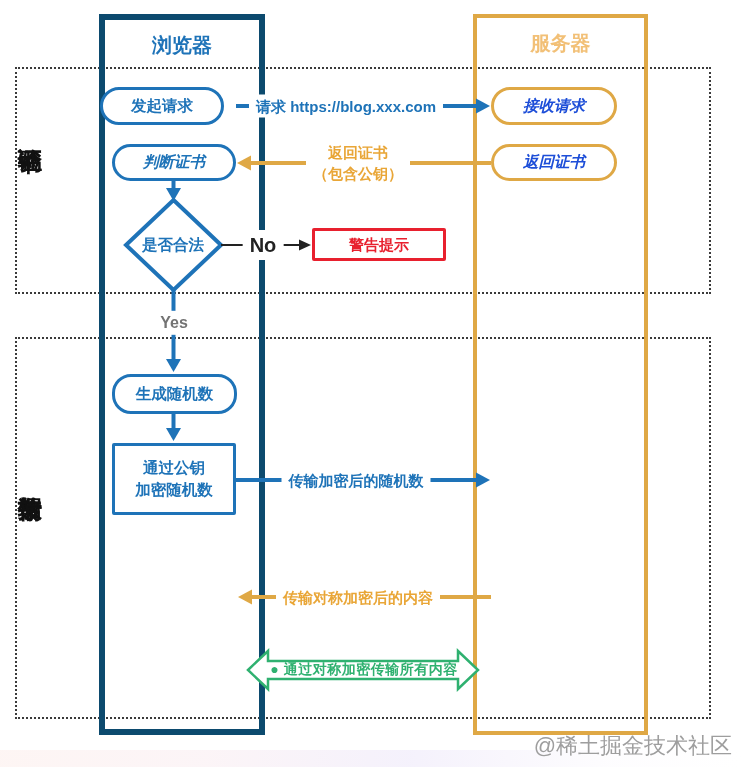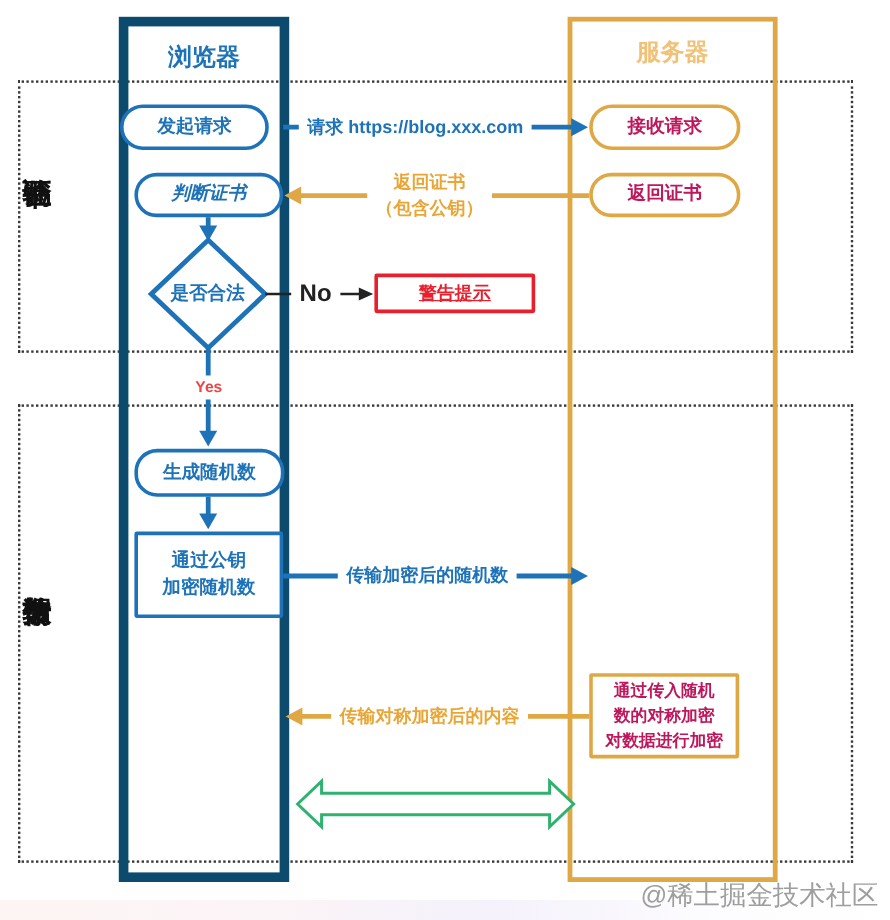--- a/index.html
+++ b/index.html
@@ -20,34 +20,34 @@
     font-size:20px;font-weight:bold;}
   
   .node{
     position:absolute;background:#fff;box-sizing:border-box;z-index:6;
     display:flex;align-items:center;justify-content:center;text-align:center;
     font-weight:bold;white-space:pre-line;line-height:1.45;
   }
   .pill{border-radius:19px;}
   .rect{border-radius:2px;}
   .blue-n{border:3.5px solid #1E73B8;color:#1E73B8;font-size:15.5px;}
-  .gold-n{border:3.5px solid #DFA845;color:#be185d;font-size:15.5px;}
-  .red-n{border:3.5px solid #E8202E;color:#E8202E;font-size:15px;text-decoration:underline;}
+  .gold-n{border:3.5px solid #DFA845;color:#1d4ed8;font-size:15.5px;font-style:italic;}
+  .red-n{border:3.5px solid #E8202E;color:#E8202E;font-size:15px;}
   
   #wires{position:absolute;left:0;top:0;z-index:5;}
   
   .elabel{
     position:absolute;transform:translate(-50%,-50%);z-index:7;background:#fff;
     padding:1px 7px;font-weight:bold;white-space:pre-line;text-align:center;
     line-height:1.4;font-size:15px;
   }
   .lbl-blue{color:#1E73B8;}
   .lbl-gold{color:#E9A637;}
   .lbl-black{color:#222;font-weight:600;font-size:20px;}
-  .lbl-yes{color:#ef4444;font-size:13px;}
+  .lbl-yes{color:#737373;font-size:16px;}
   .lbl-green{color:#2FB170;background:transparent;padding:0;font-size:14px;letter-spacing:.5px;}
   .diamond-label{
     position:absolute;transform:translate(-50%,-50%);z-index:7;
     color:#1E73B8;font-weight:bold;font-size:15.5px;background:transparent;
   }
   .watermark{
     position:absolute;right:10px;top:731px;z-index:8;color:#9E9E9E;
     font-size:22px;font-weight:400;
   }
   .bottom-band{
@@ -62,21 +62,21 @@
 <div id="canvas">
 
   <div class="bottom-band"></div>
 
   <div class="dotted" style="left:15px;top:67px;width:692px;height:223px;"></div>
   <div class="dotted" style="left:15px;top:337px;width:692px;height:378px;"></div>
 
   <div class="vlabel" style="left:18px;top:130px;">证书验证</div>
   <div class="vlabel" style="left:18px;top:478px;">数据传输</div>
 
-  <div class="lane" style="left:99px;top:14px;width:142px;height:721px;border:8px solid #0c4a6e;">
+  <div class="lane" style="left:99px;top:14px;width:166px;height:721px;border:6px solid #0c4a6e;">
     <div class="lane-title" style="color:#1E73B8;">浏览器</div>
   </div>
   <div class="lane" style="left:473px;top:14px;width:175px;height:721px;border:4px solid #DFA845;">
     <div class="lane-title" style="color:#F2C077;">服务器</div>
   </div>
 
   <svg id="wires" width="742" height="767" viewBox="0 0 742 767">
 
     <line x1="236" y1="106" x2="478" y2="106" stroke="#1E73B8" stroke-width="4"></line>
     <polygon points="490,106 476,98.5 476,113.5" fill="#1E73B8"></polygon>
@@ -109,28 +109,26 @@
 
   <div class="node pill blue-n" style="left:100px;top:87px;width:124px;height:38px;">发起请求</div>
   <div class="node pill blue-n" style="left:112px;top:144px;width:124px;height:37px;font-style:italic;">判断证书</div>
   <div class="diamond-label" style="left:173px;top:245px;">是否合法</div>
   <div class="node pill blue-n" style="left:112px;top:374px;width:125px;height:40px;">生成随机数</div>
   <div class="node rect blue-n" style="left:112px;top:443px;width:124px;height:72px;">通过公钥
 加密随机数</div>
 
   <div class="node pill gold-n" style="left:491px;top:87px;width:126px;height:38px;">接收请求</div>
   <div class="node pill gold-n" style="left:491px;top:144px;width:126px;height:37px;">返回证书</div>
-  <div class="node rect gold-n" style="left:491px;top:561px;width:125px;height:71px;font-size:14px;line-height:1.5;">通过传入随机
-数的对称加密
-对数据进行加密</div>
 
   <div class="node rect red-n" style="left:312px;top:228px;width:134px;height:33px;">警告提示</div>
 
   <div class="elabel lbl-blue" style="left:346px;top:106px;">请求 https://blog.xxx.com</div>
   <div class="elabel lbl-gold" style="left:358px;top:163px;">返回证书
 （包含公钥）</div>
   <div class="elabel lbl-black" style="left:263px;top:245px;">No</div>
   <div class="elabel lbl-yes" style="left:174px;top:323px;">Yes</div>
   <div class="elabel lbl-blue" style="left:356px;top:480px;">传输加密后的随机数</div>
   <div class="elabel lbl-gold" style="left:358px;top:597px;">传输对称加密后的内容</div>
+  <div class="elabel lbl-green" style="left:364px;top:670px;">● 通过对称加密传输所有内容</div>
 
   <div class="watermark">@稀土掘金技术社区</div>
 </div>
 
 </body></html>

